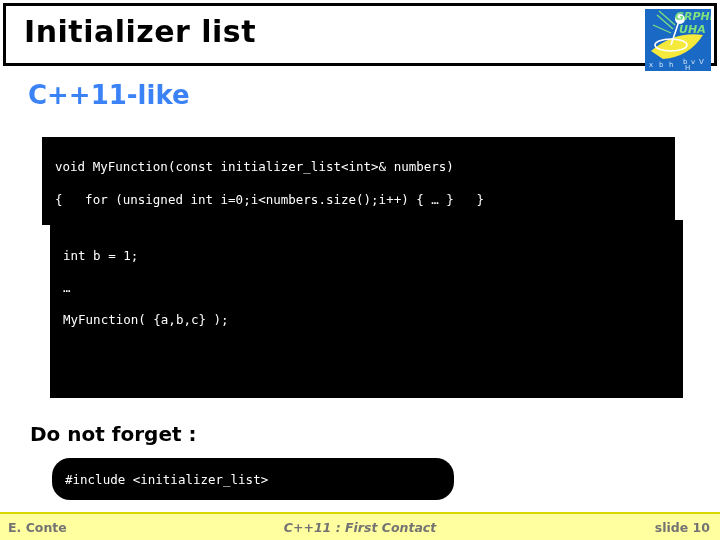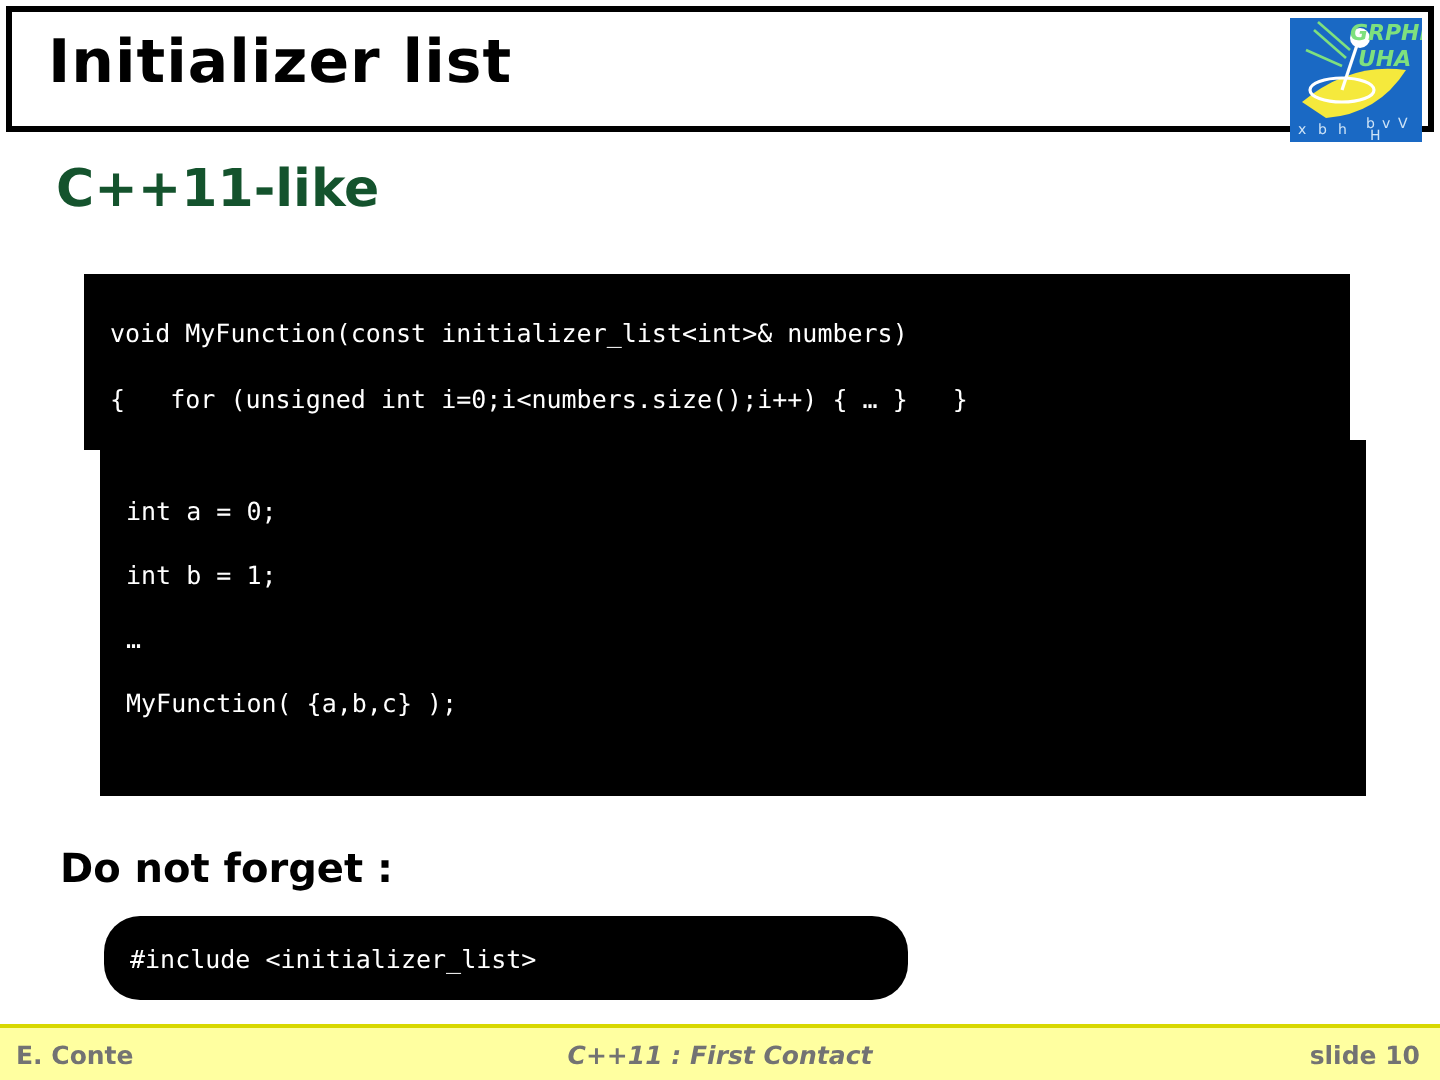--- a/index.html
+++ b/index.html
@@ -65,21 +65,21 @@
   }
 
   
   #section-heading {
     position: absolute;
     left: 28px;
     top: 80px;
     font-family: "DejaVu Sans", sans-serif;
     font-size: 26px;
     font-weight: bold;
-    color: #14532d;
+    color: #3b82f6;
     letter-spacing: 0px;
     white-space: nowrap;
   }
 
   
   .code-block {
     position: absolute;
     background: #000000;
     color: #ffffff;
     font-family: "DejaVu Sans Mono", monospace;
@@ -189,21 +189,20 @@
   </div>
 
   <div id="section-heading">C++11-like</div>
 
   <div class="code-block" id="code-block-signature">
     <div class="code-line">void MyFunction(const initializer_list&lt;int&gt;&amp; numbers)</div>
     <div class="code-line">{   for (unsigned int i=0;i&lt;numbers.size();i++) { … }   }</div>
   </div>
 
   <div class="code-block" id="code-block-usage">
-    <div class="code-line">int a = 0;</div>
     <div class="code-line">int b = 1;</div>
     <div class="code-line">…</div>
     <div class="code-line">MyFunction( {a,b,c} );</div>
   </div>
 
   <div id="reminder-text">Do not forget :</div>
 
   <div class="code-block" id="code-block-include">
     <div class="code-line">#include &lt;initializer_list&gt;</div>
   </div>

